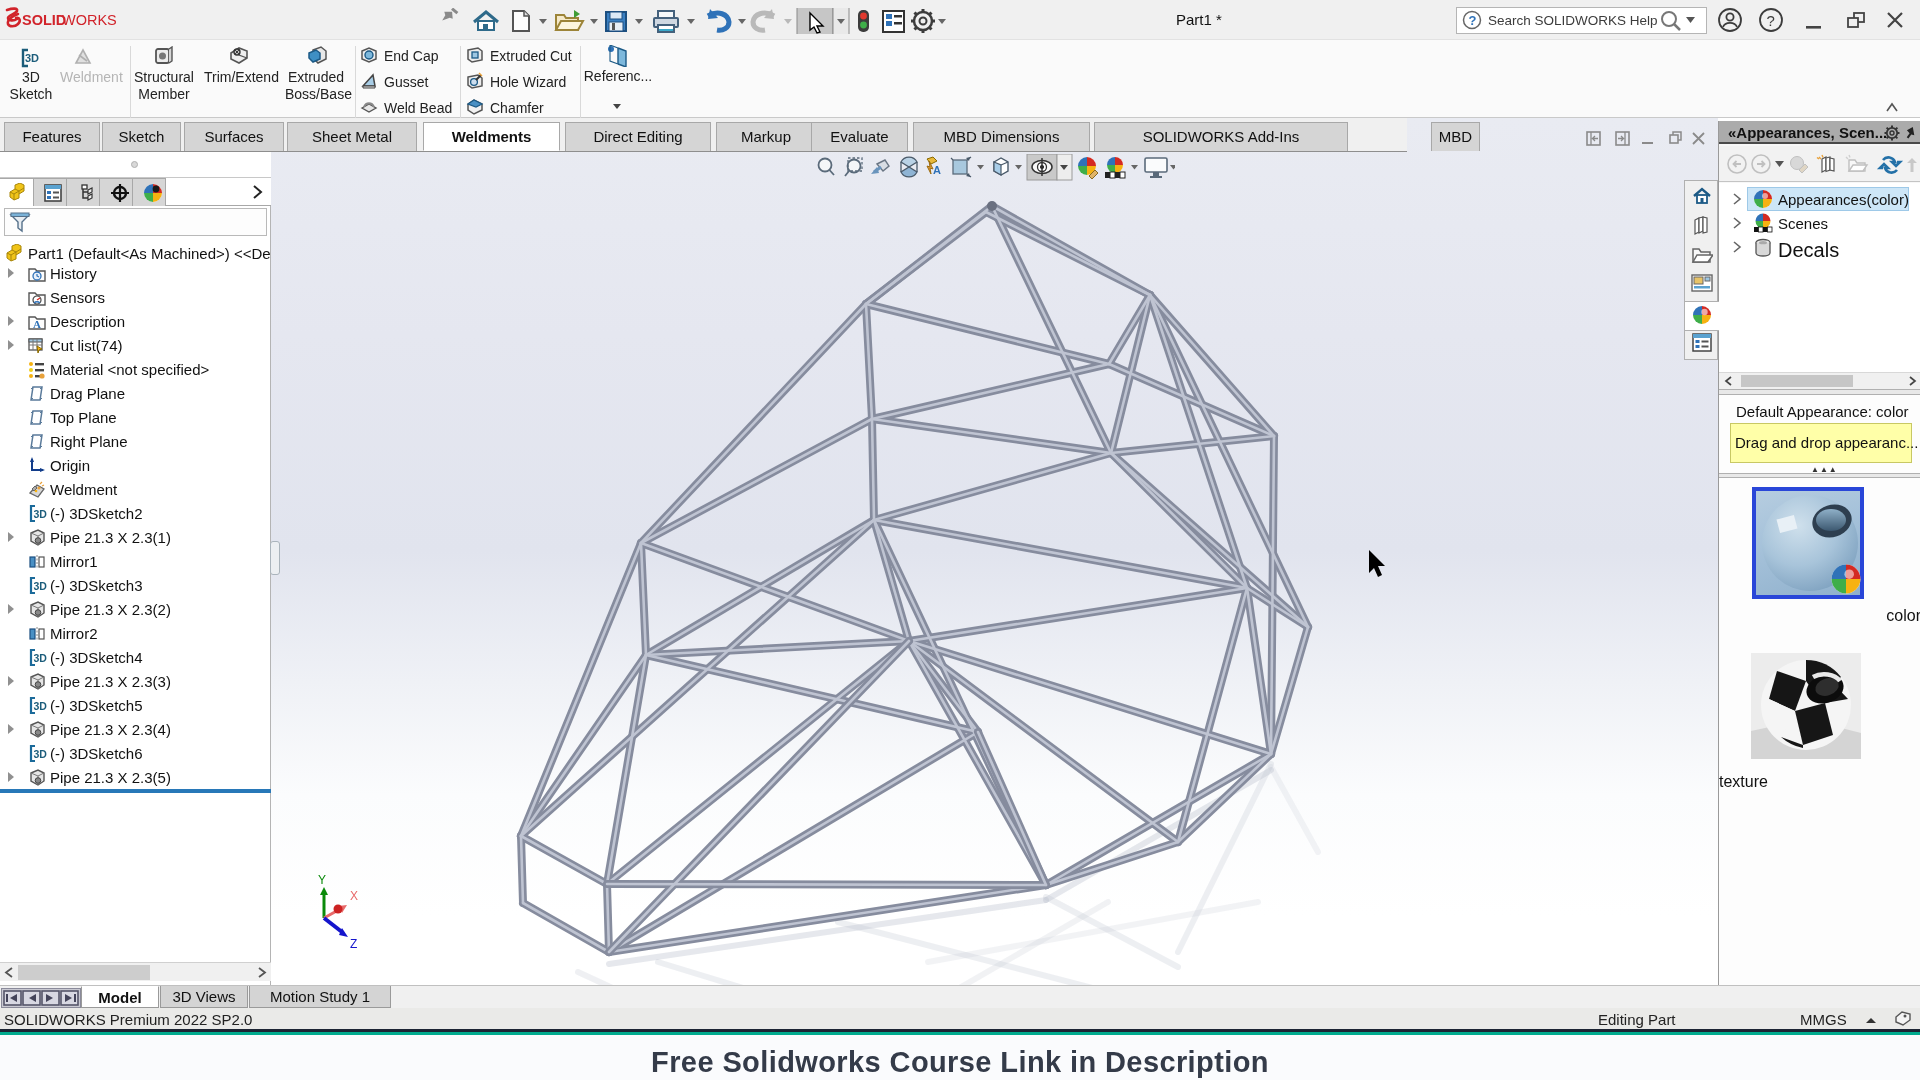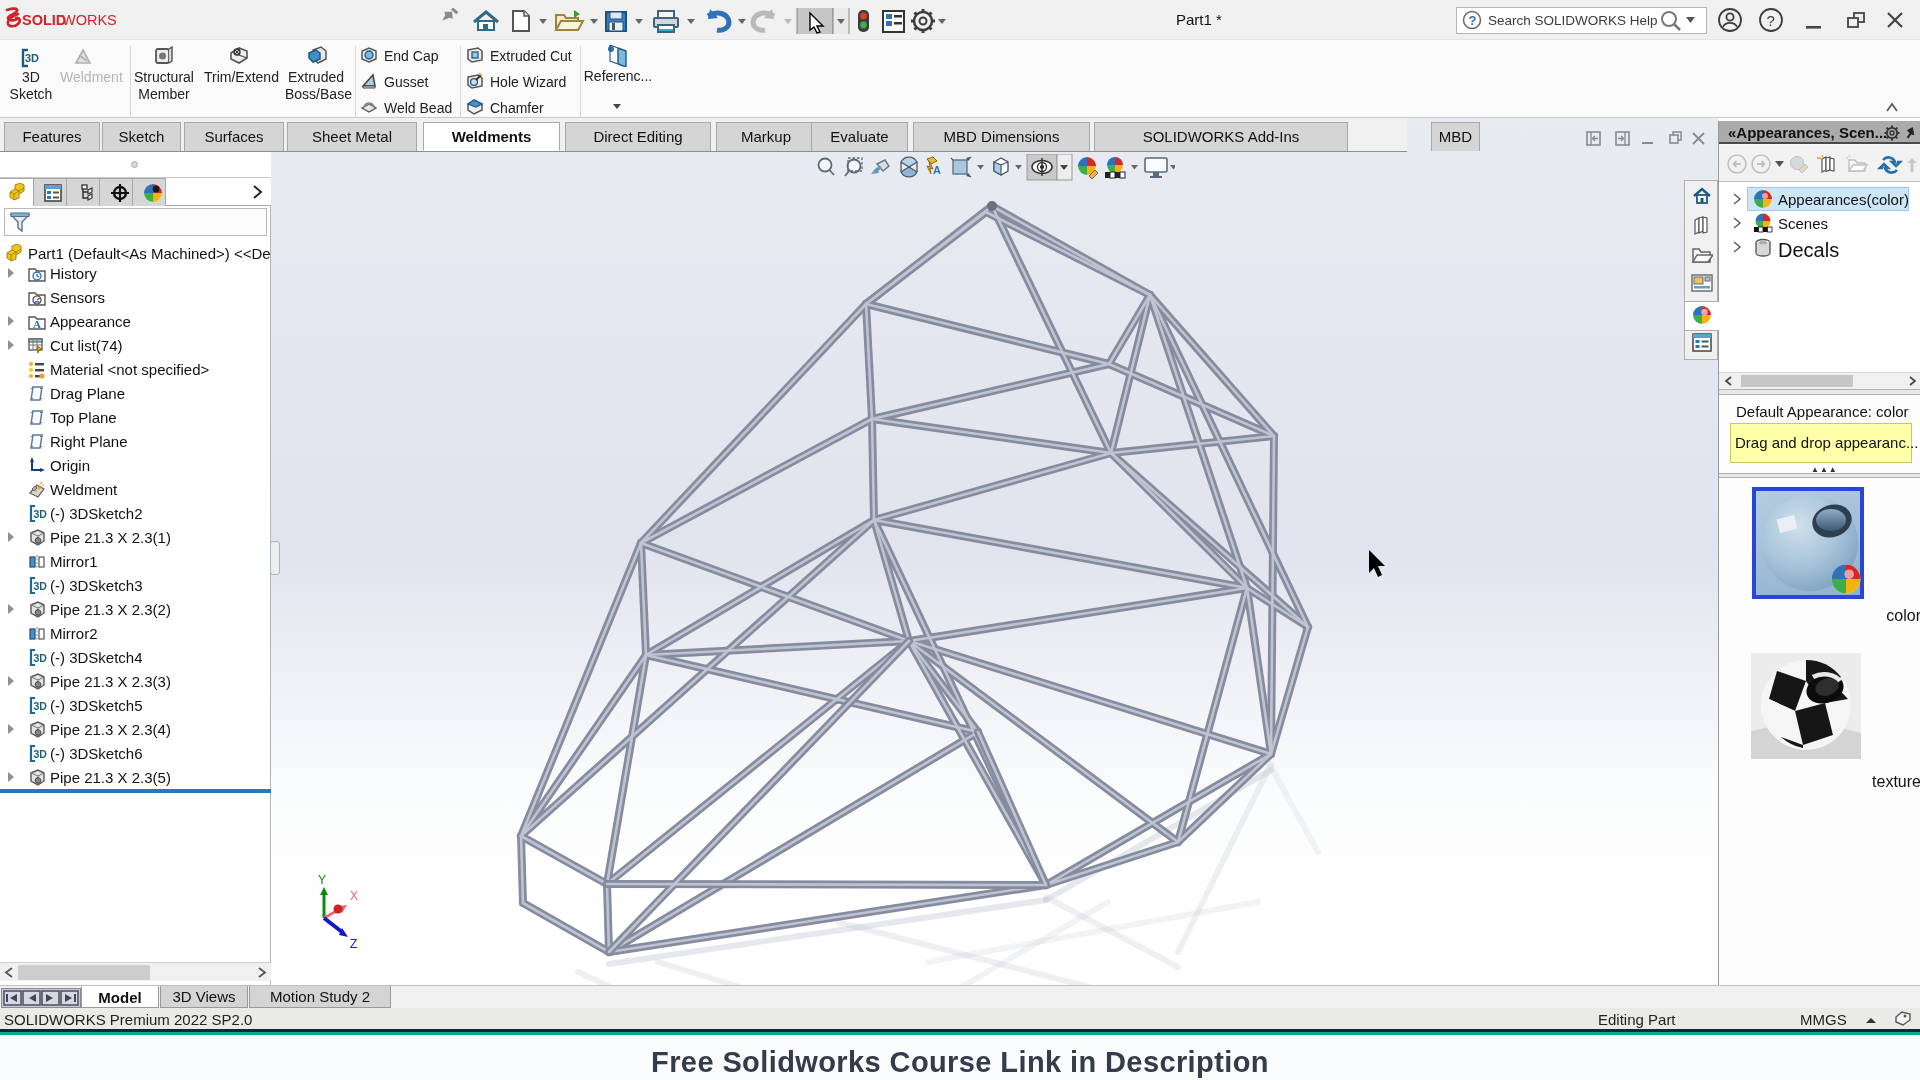--- a/index.html
+++ b/index.html
@@ -471,21 +471,21 @@
         <path d="M6 14 a4.2 4.2 0 0 1 6 0" fill="none" stroke="#2f72b8" stroke-width="1.4"></path>
       </svg>
       <span class="lbl">Sensors</span>
     </div>
   <div class="titem" style="top:158px">
       <span class="texp"></span>
       <svg class="abs" style="left:28px;top:3px" width="18" height="18" viewBox="0 0 18 18">
         <path d="M1 4 L7 4 L9 6 L17 6 L17 16 L1 16 Z" fill="#fdfdfd" stroke="#555" stroke-width="1.4"></path>
         <text x="5" y="15" font-size="11" font-weight="bold" fill="#2f72b8" font-family="Liberation Serif">A</text>
       </svg>
-      <span class="lbl">Appearance</span>
+      <span class="lbl">Description</span>
     </div>
   <div class="titem" style="top:182px">
       <span class="texp"></span>
       <svg class="abs" style="left:28px;top:3px" width="18" height="18" viewBox="0 0 18 18">
         <rect x="1" y="2" width="13" height="11" fill="#fff" stroke="#555" stroke-width="1.3"></rect>
         <rect x="1" y="2" width="13" height="3" fill="#9ec7e2" stroke="#555" stroke-width="1"></rect>
         <path d="M5 2 L5 13 M9 2 L9 13 M1 8 L14 8" stroke="#777" stroke-width="1"></path>
         <path d="M9 9 l5 3 l-3 1 l-1 3 z" fill="#f6b211" stroke="#8a6a00" stroke-width="1"></path>
       </svg>
       <span class="lbl">Cut list(74)</span>
@@ -785,21 +785,21 @@
       <path d="M55 7 A45 45 0 0 1 90 24 L66 44 L55 28 Z" fill="#161616"></path>
       <path d="M26 18 L55 28 L44 58 L18 46 Z" fill="#161616"></path>
       <path d="M44 58 L74 50 L82 82 L52 92 Z" fill="#161616"></path>
       <path d="M97 46 L74 50 L80 28 Z" fill="#161616"></path>
       <path d="M18 46 L44 58 L30 84 Z" fill="#f5f5f5"></path>
       <ellipse cx="74" cy="36" rx="19" ry="14" fill="#0c0c0c" transform="rotate(-18 74 36)"></ellipse>
       <ellipse cx="76" cy="34" rx="12" ry="8.5" fill="#2e2e2e" transform="rotate(-18 76 34)"></ellipse>
       <path d="M62 24 A18 13 0 0 1 89 28" fill="none" stroke="#e8e8e8" stroke-width="4.5"></path>
       <path d="M30 84 A45 45 0 0 0 52 95 L52 92 Z" fill="#161616"></path>
     </svg>
-    <div class="abs" style="left:0;top:378px;width:202px;text-align:right;font-size:16px;color:#111">texture</div>
+    <div class="abs" style="left:0;top:378px;width:202px;text-align:left;font-size:16px;color:#111">texture</div>
   </div>
 </div>
 
 <div class="abs" style="left:1684px;top:180px;width:34px;height:180px;background:#f0f0f0;border:1px solid #b0b0b0;z-index:9">
   <svg class="abs" style="left:6px;top:5px" width="22" height="20" viewBox="0 0 22 20">
       <path d="M3 10 L11 3 L19 10" fill="none" stroke="#1c5a86" stroke-width="2.4"></path>
       <rect x="6" y="9" width="10" height="8" fill="#fff" stroke="#1c5a86" stroke-width="1.8"></rect>
       <rect x="9.5" y="12" width="3" height="5" fill="#1c5a86"></rect>
     </svg>
   <svg class="abs" style="left:7px;top:35px" width="20" height="20" viewBox="0 0 20 20">
@@ -940,21 +940,21 @@
     </g>
     <g fill="#44445a">
       <path d="M5 4 l0 8 l-2 0 l0 -8 z M14 4 L7 8 L14 12 Z"></path>
       <path d="M33 4 L26 8 L33 12 Z"></path>
       <path d="M43 4 L50 8 L43 12 Z"></path>
       <path d="M62 4 L69 8 L62 12 Z M71 4 l2 0 l0 8 l-2 0 z"></path>
     </g>
   </svg>
   <div class="btab" style="left:81px;width:78px;background:#fff;font-weight:bold;border-top:1px solid #fff">Model</div>
   <div class="btab" style="left:160px;width:88px">3D Views</div>
-  <div class="btab" style="left:249px;width:142px">Motion Study 2</div>
+  <div class="btab" style="left:249px;width:142px">Motion Study 1</div>
 </div>
 <div class="abs" id="statusbar">
     <span style="position:absolute;left:4px;top:3px">SOLIDWORKS Premium 2022 SP2.0</span>
     <span style="position:absolute;left:1598px;top:3px">Editing Part</span>
     <span style="position:absolute;left:1800px;top:3px">MMGS</span>
     <svg style="position:absolute;left:1864px;top:8px" width="14" height="9" viewBox="0 0 14 9">
       <path d="M2 7 L7 2 L12 7 Z" fill="#333"></path>
     </svg>
     <svg style="position:absolute;left:1894px;top:2px" width="18" height="18" viewBox="0 0 18 18">
       <path d="M2 7 L8 2 L16 4 L16 10 L9 15 L2 12 Z" fill="#f4f4f4" stroke="#555" stroke-width="1.4"></path>

